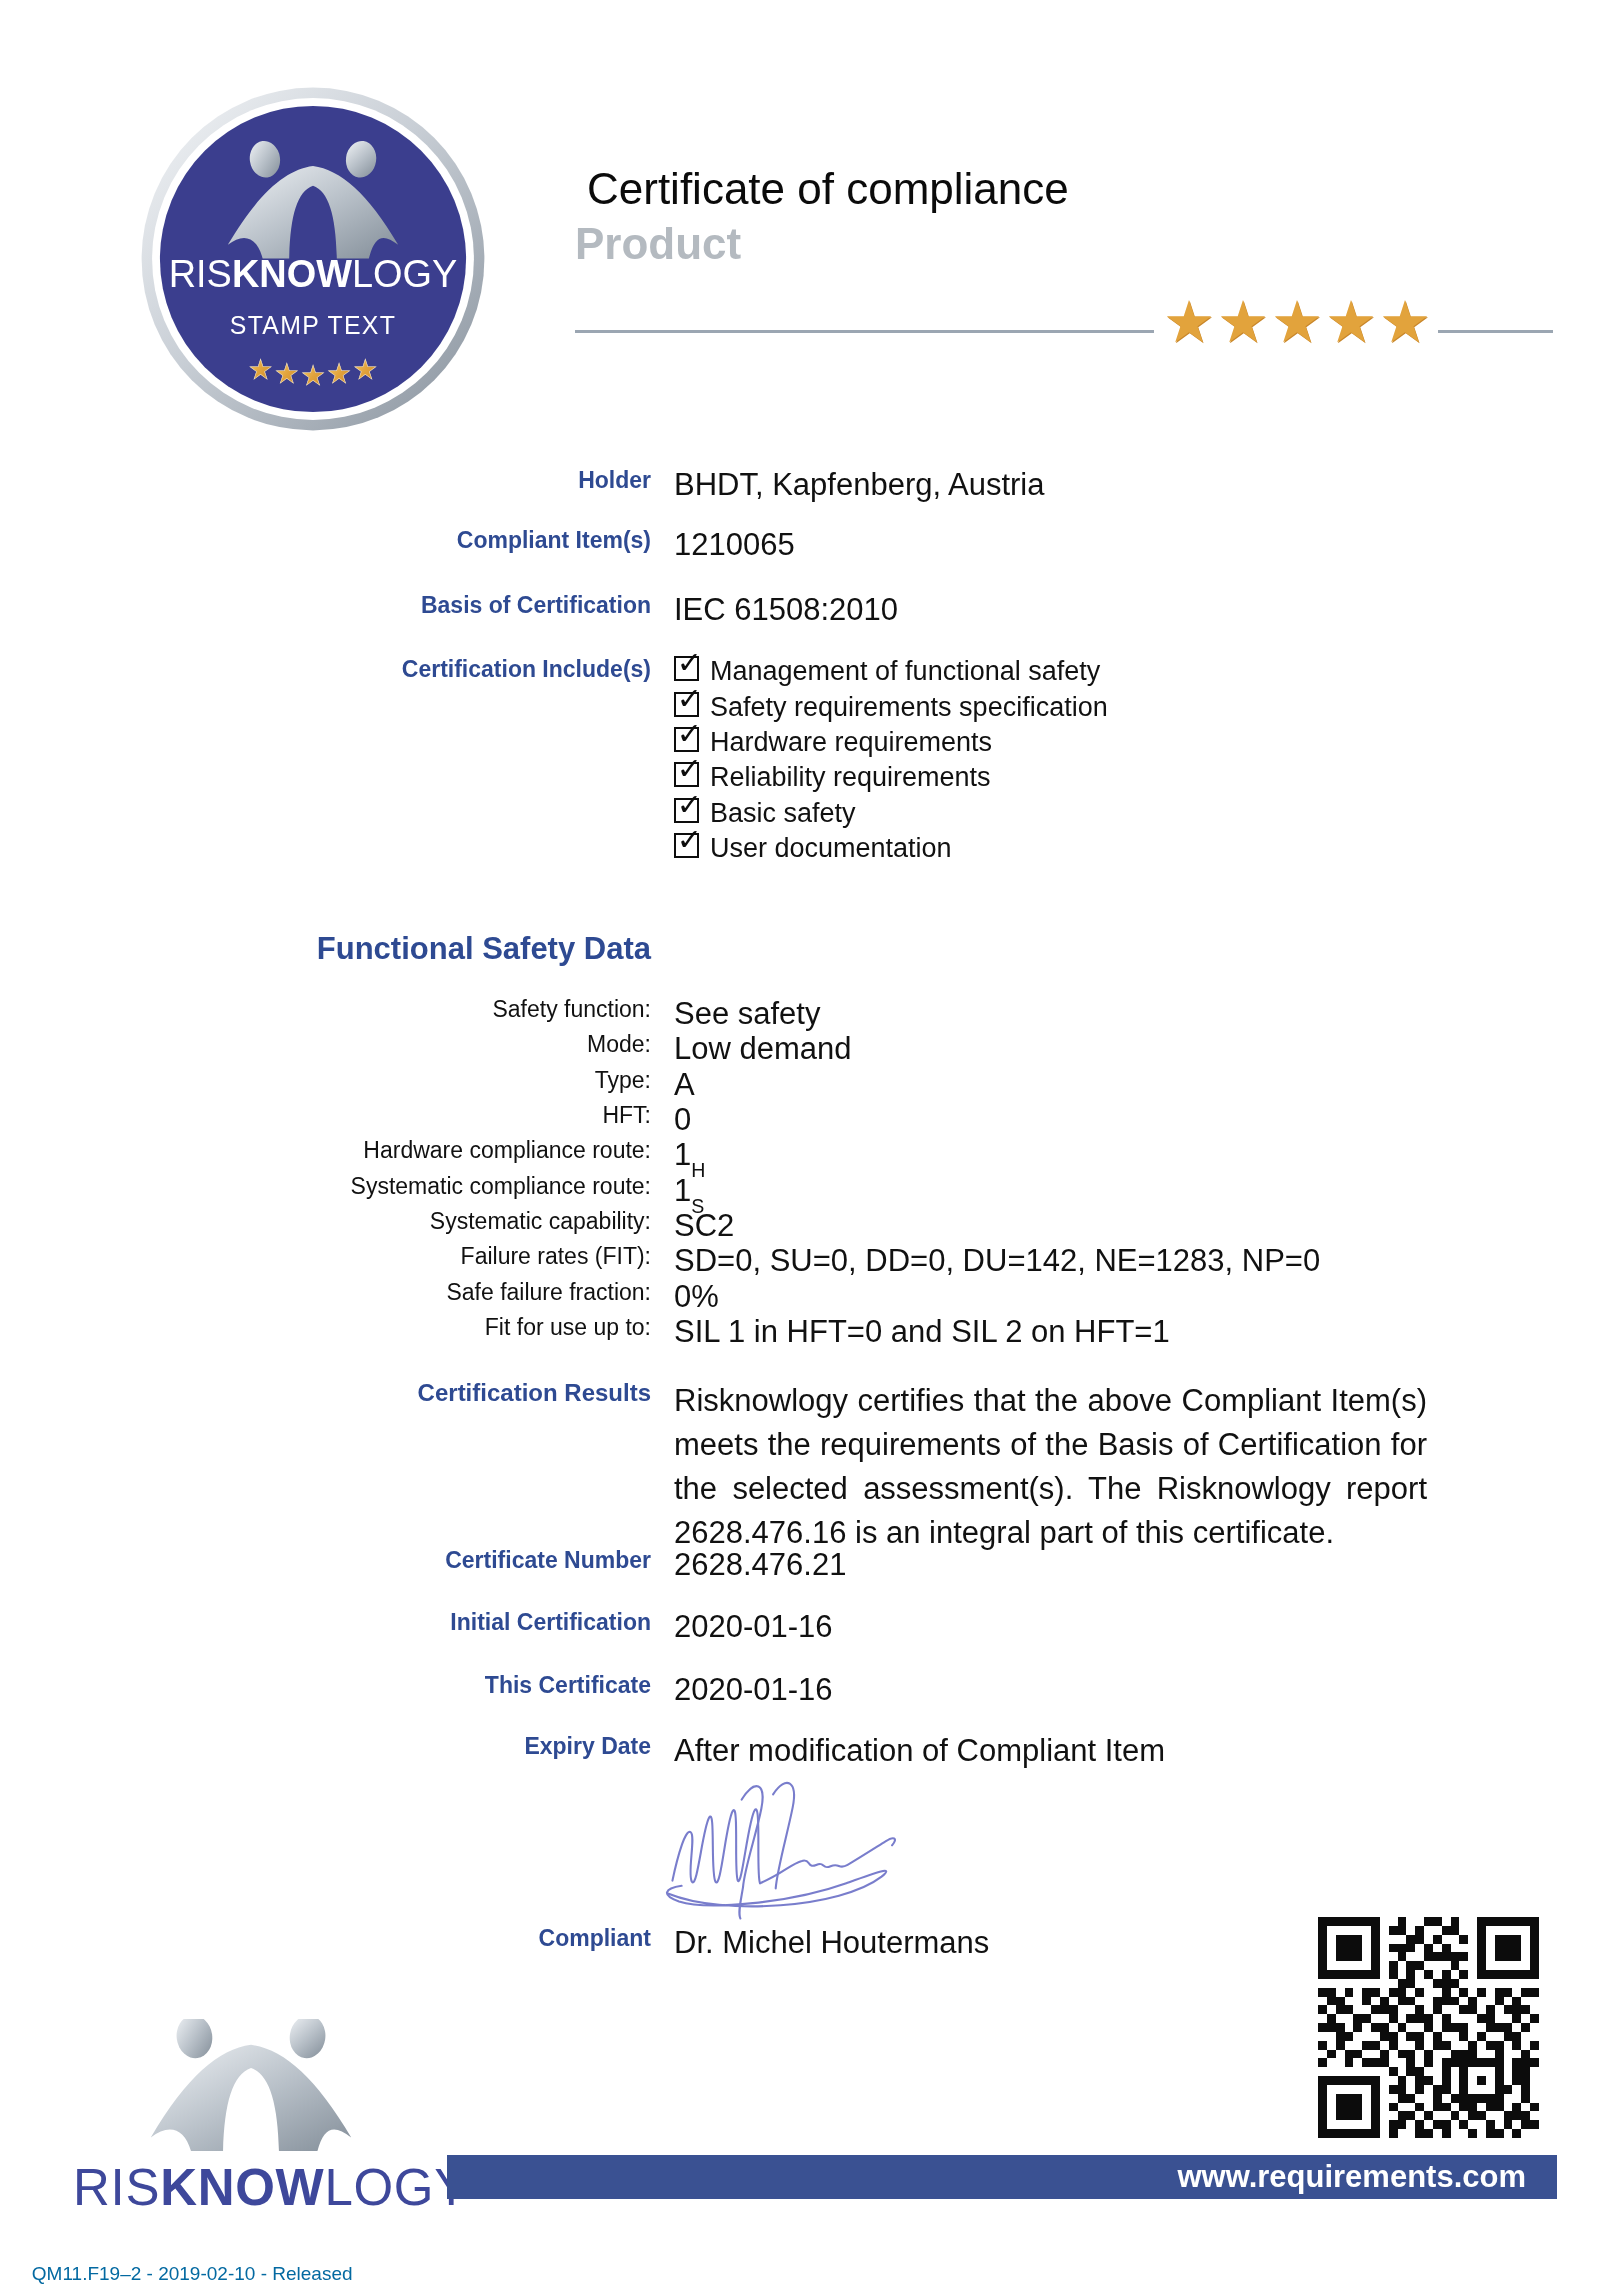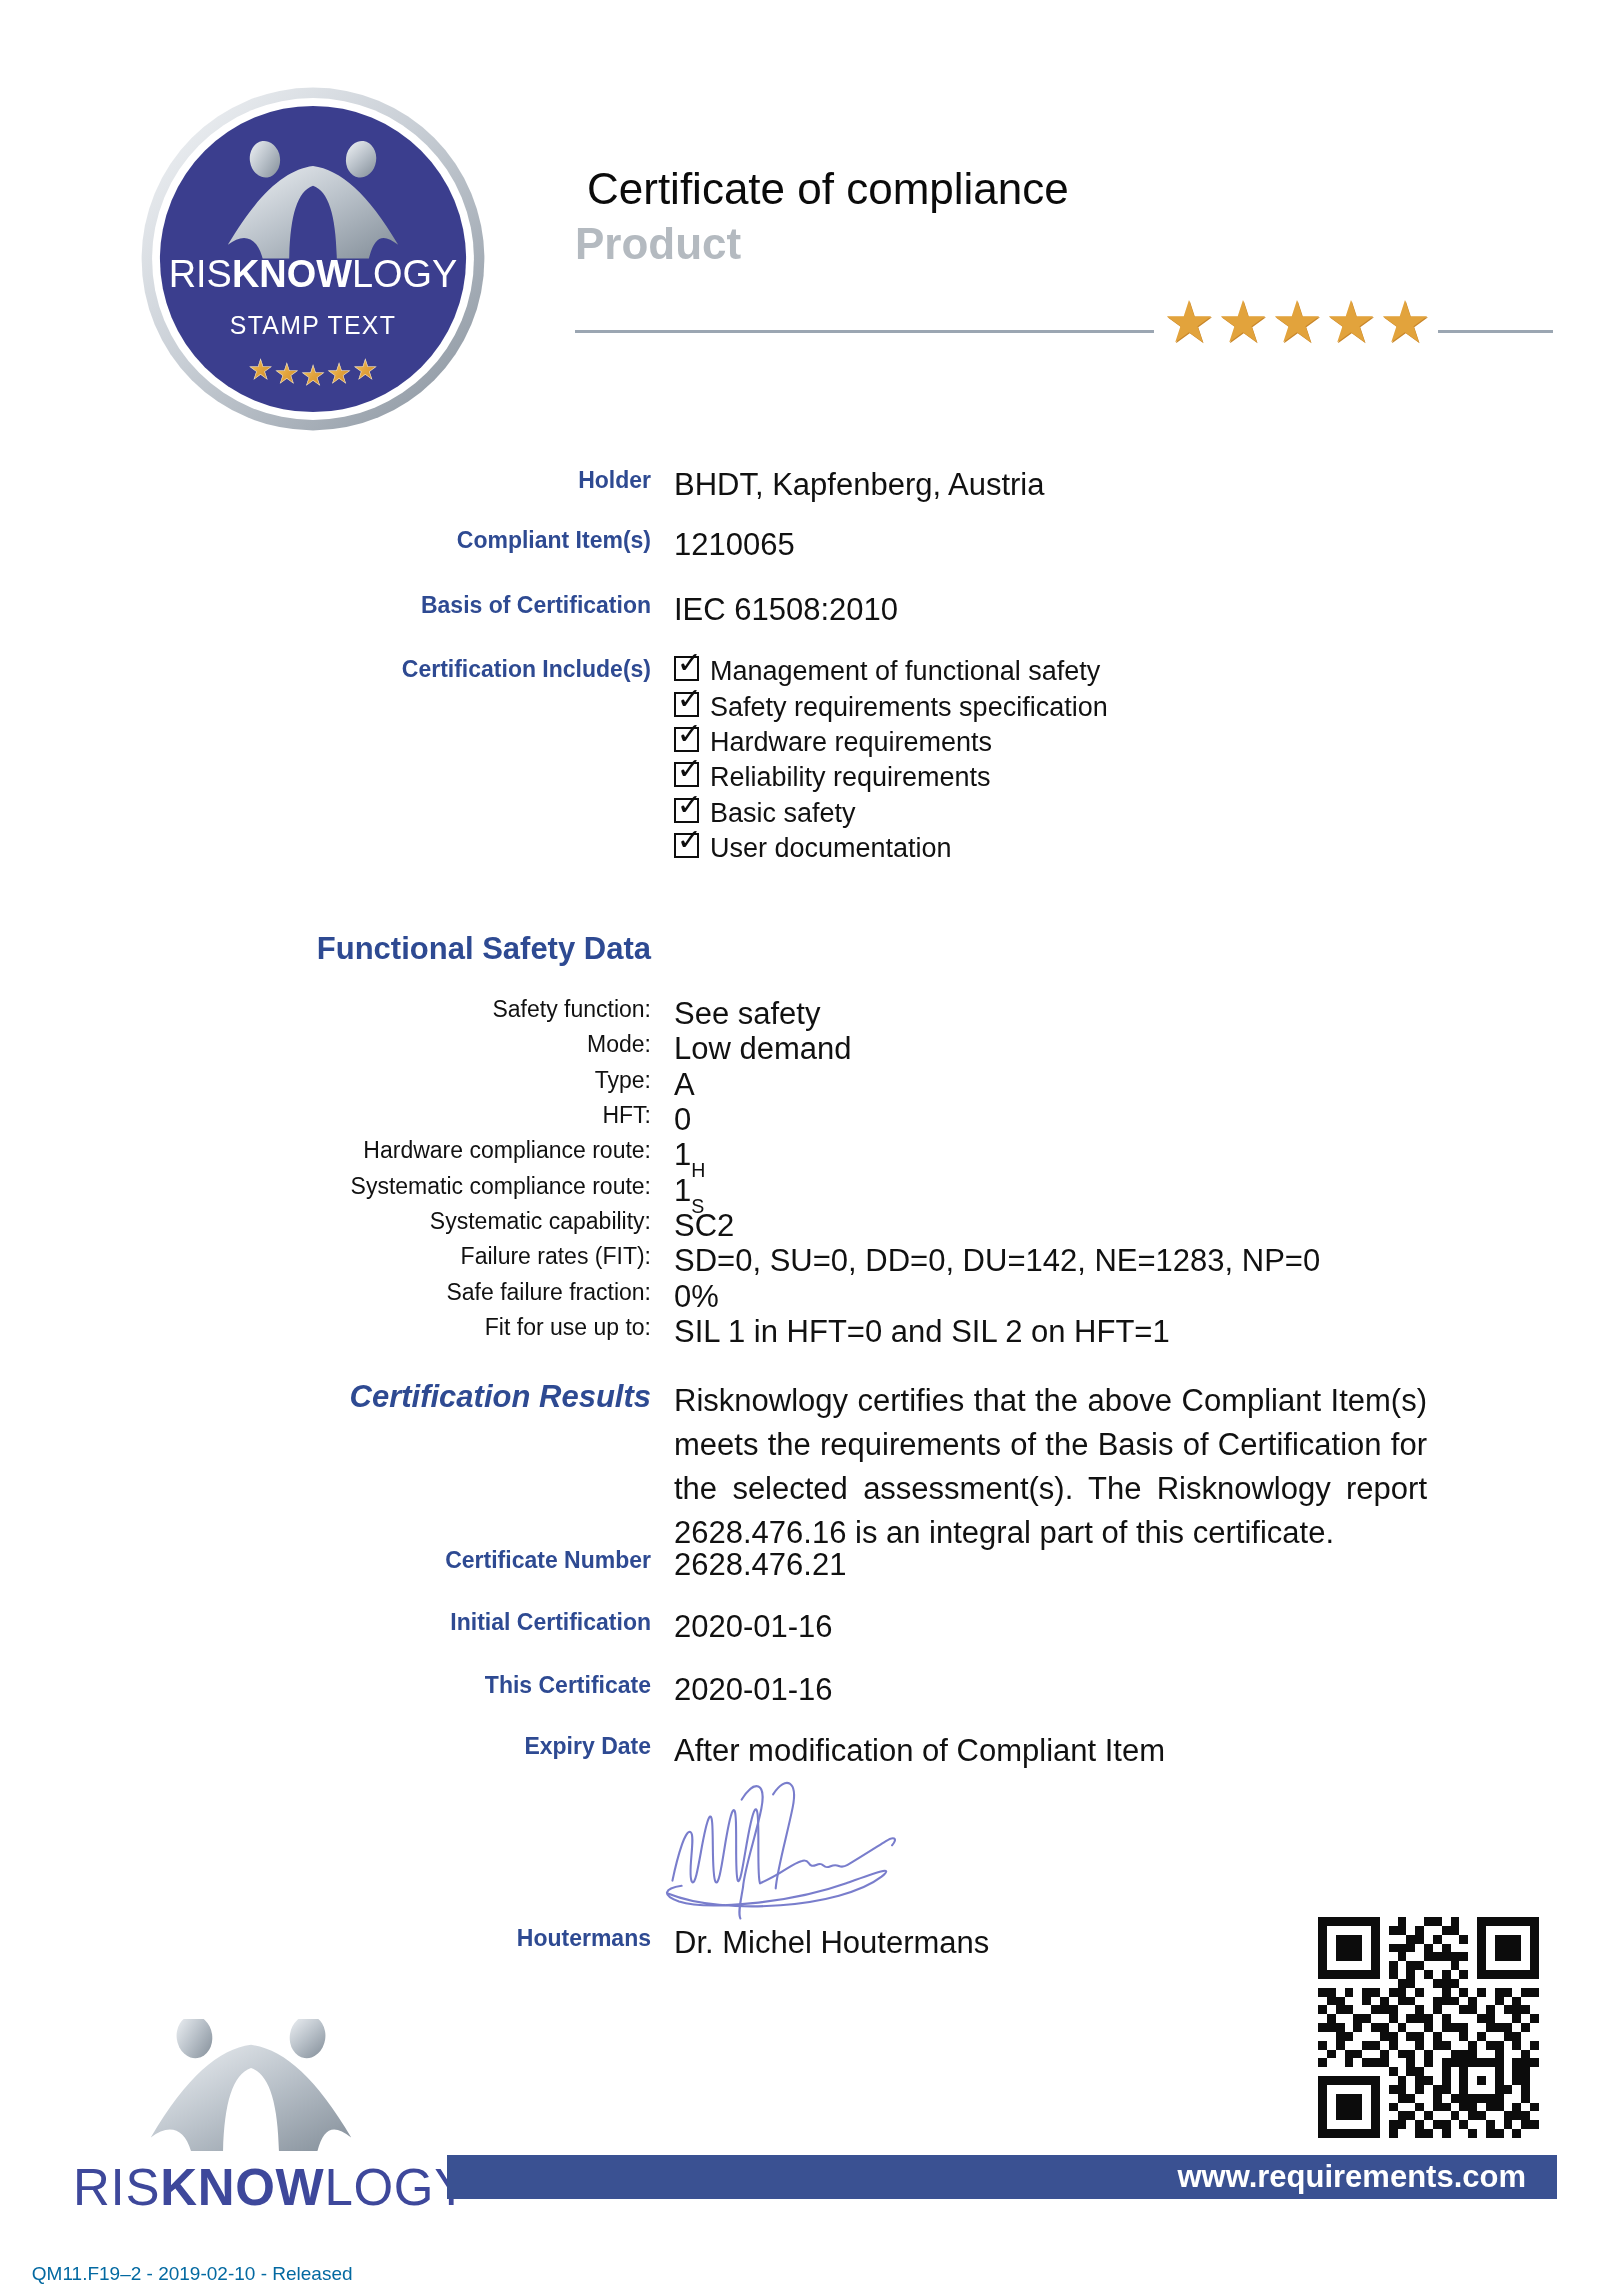--- a/index.html
+++ b/index.html
@@ -31,21 +31,21 @@
   .frow .val{position:absolute;left:674px;top:0;width:818px;font-size:31px;color:var(--ink);white-space:nowrap;}
   .frow .val sub{font-size:19.6px;position:relative;top:4.6px;line-height:0;}
   .plain .lbl{font-weight:400;color:var(--ink);}
   
   .chk-row{position:absolute;left:674px;height:0;white-space:nowrap;}
   .chk-box{display:inline-block;position:relative;width:21px;height:21px;border:2.6px solid #0d0d0d;vertical-align:-1.3px;margin-right:11px;}
   .chk-box .tick{position:absolute;left:0.7px;top:-10.5px;font-family:"DejaVu Sans",sans-serif;font-size:30px;font-weight:bold;color:#0d0d0d;line-height:1;}
   .chk-txt{font-size:27px;color:var(--ink);}
   .section-head{position:absolute;left:0;top:931px;width:651px;text-align:right;font-size:31px;font-weight:bold;color:var(--label-blue);}
   
-  .results-lbl{position:absolute;left:0;top:1379px;width:651px;text-align:right;font-size:31px;font-weight:bold;color:var(--label-blue);font-style:italic;}
+  .results-lbl{position:absolute;left:0;top:1379px;width:651px;text-align:right;font-size:24px;font-weight:bold;color:var(--label-blue);}
   .results-text{position:absolute;left:674px;top:1379px;width:753px;font-size:31px;line-height:44px;text-align:justify;color:var(--ink);}
   
   .signature{position:absolute;left:645px;top:1777px;width:281px;height:151px;}
   
   .qr{position:absolute;left:1318px;top:1917px;width:221px;height:221px;}
   
   .badge{position:absolute;left:139px;top:85px;width:348px;height:348px;}
   .footer-mark{position:absolute;left:143px;top:2019px;width:216px;height:132px;}
   .footer-brand{position:absolute;left:73px;top:2158px;font-size:51px;letter-spacing:0.7px;color:#3e489b;white-space:nowrap;}
   .footer-brand .w400{font-weight:400;}
@@ -242,21 +242,21 @@
       <path d="M42 158 C50 120 62 78 70 84 C78 90 64 150 72 160 C80 170 88 80 98 62 C108 44 100 148 108 160 C116 172 124 70 134 52 C144 34 136 146 142 158 C148 170 158 64 168 50 C178 36 170 150 176 162"></path>
       <path d="M148 34 C168 2 186 8 178 48 C170 88 152 140 150 168"></path>
       <path d="M196 26 C216 -4 234 6 226 46 C218 86 202 142 200 170"></path>
       <path d="M176 162 C210 148 224 132 240 128 C254 124 248 140 262 134 C276 128 270 142 284 136 C298 130 296 142 310 134 C330 122 352 108 368 98 C380 90 388 92 378 104"></path>
       <path d="M36 178 C120 212 300 200 362 152 C384 134 352 146 308 162 C224 192 96 204 52 190 C24 180 30 170 56 166"></path>
       <path d="M150 168 C146 192 142 208 146 216"></path>
     </g>
   </svg>
 
   <div class="frow" style="top:1925px">
-    <span class="lbl">Houtermans</span>
+    <span class="lbl">Compliant</span>
     <span class="val">Dr. Michel Houtermans</span>
   </div>
 
   <svg class="qr" id="qr-svg" viewBox="0 0 25 25" shape-rendering="crispEdges">
       <rect x="0" y="0" width="25" height="25" fill="#ffffff"></rect>
       <rect x="0" y="0" width="1" height="1" fill="#0c0c0c"></rect>
       <rect x="1" y="0" width="1" height="1" fill="#0c0c0c"></rect>
       <rect x="2" y="0" width="1" height="1" fill="#0c0c0c"></rect>
       <rect x="3" y="0" width="1" height="1" fill="#0c0c0c"></rect>
       <rect x="4" y="0" width="1" height="1" fill="#0c0c0c"></rect>

